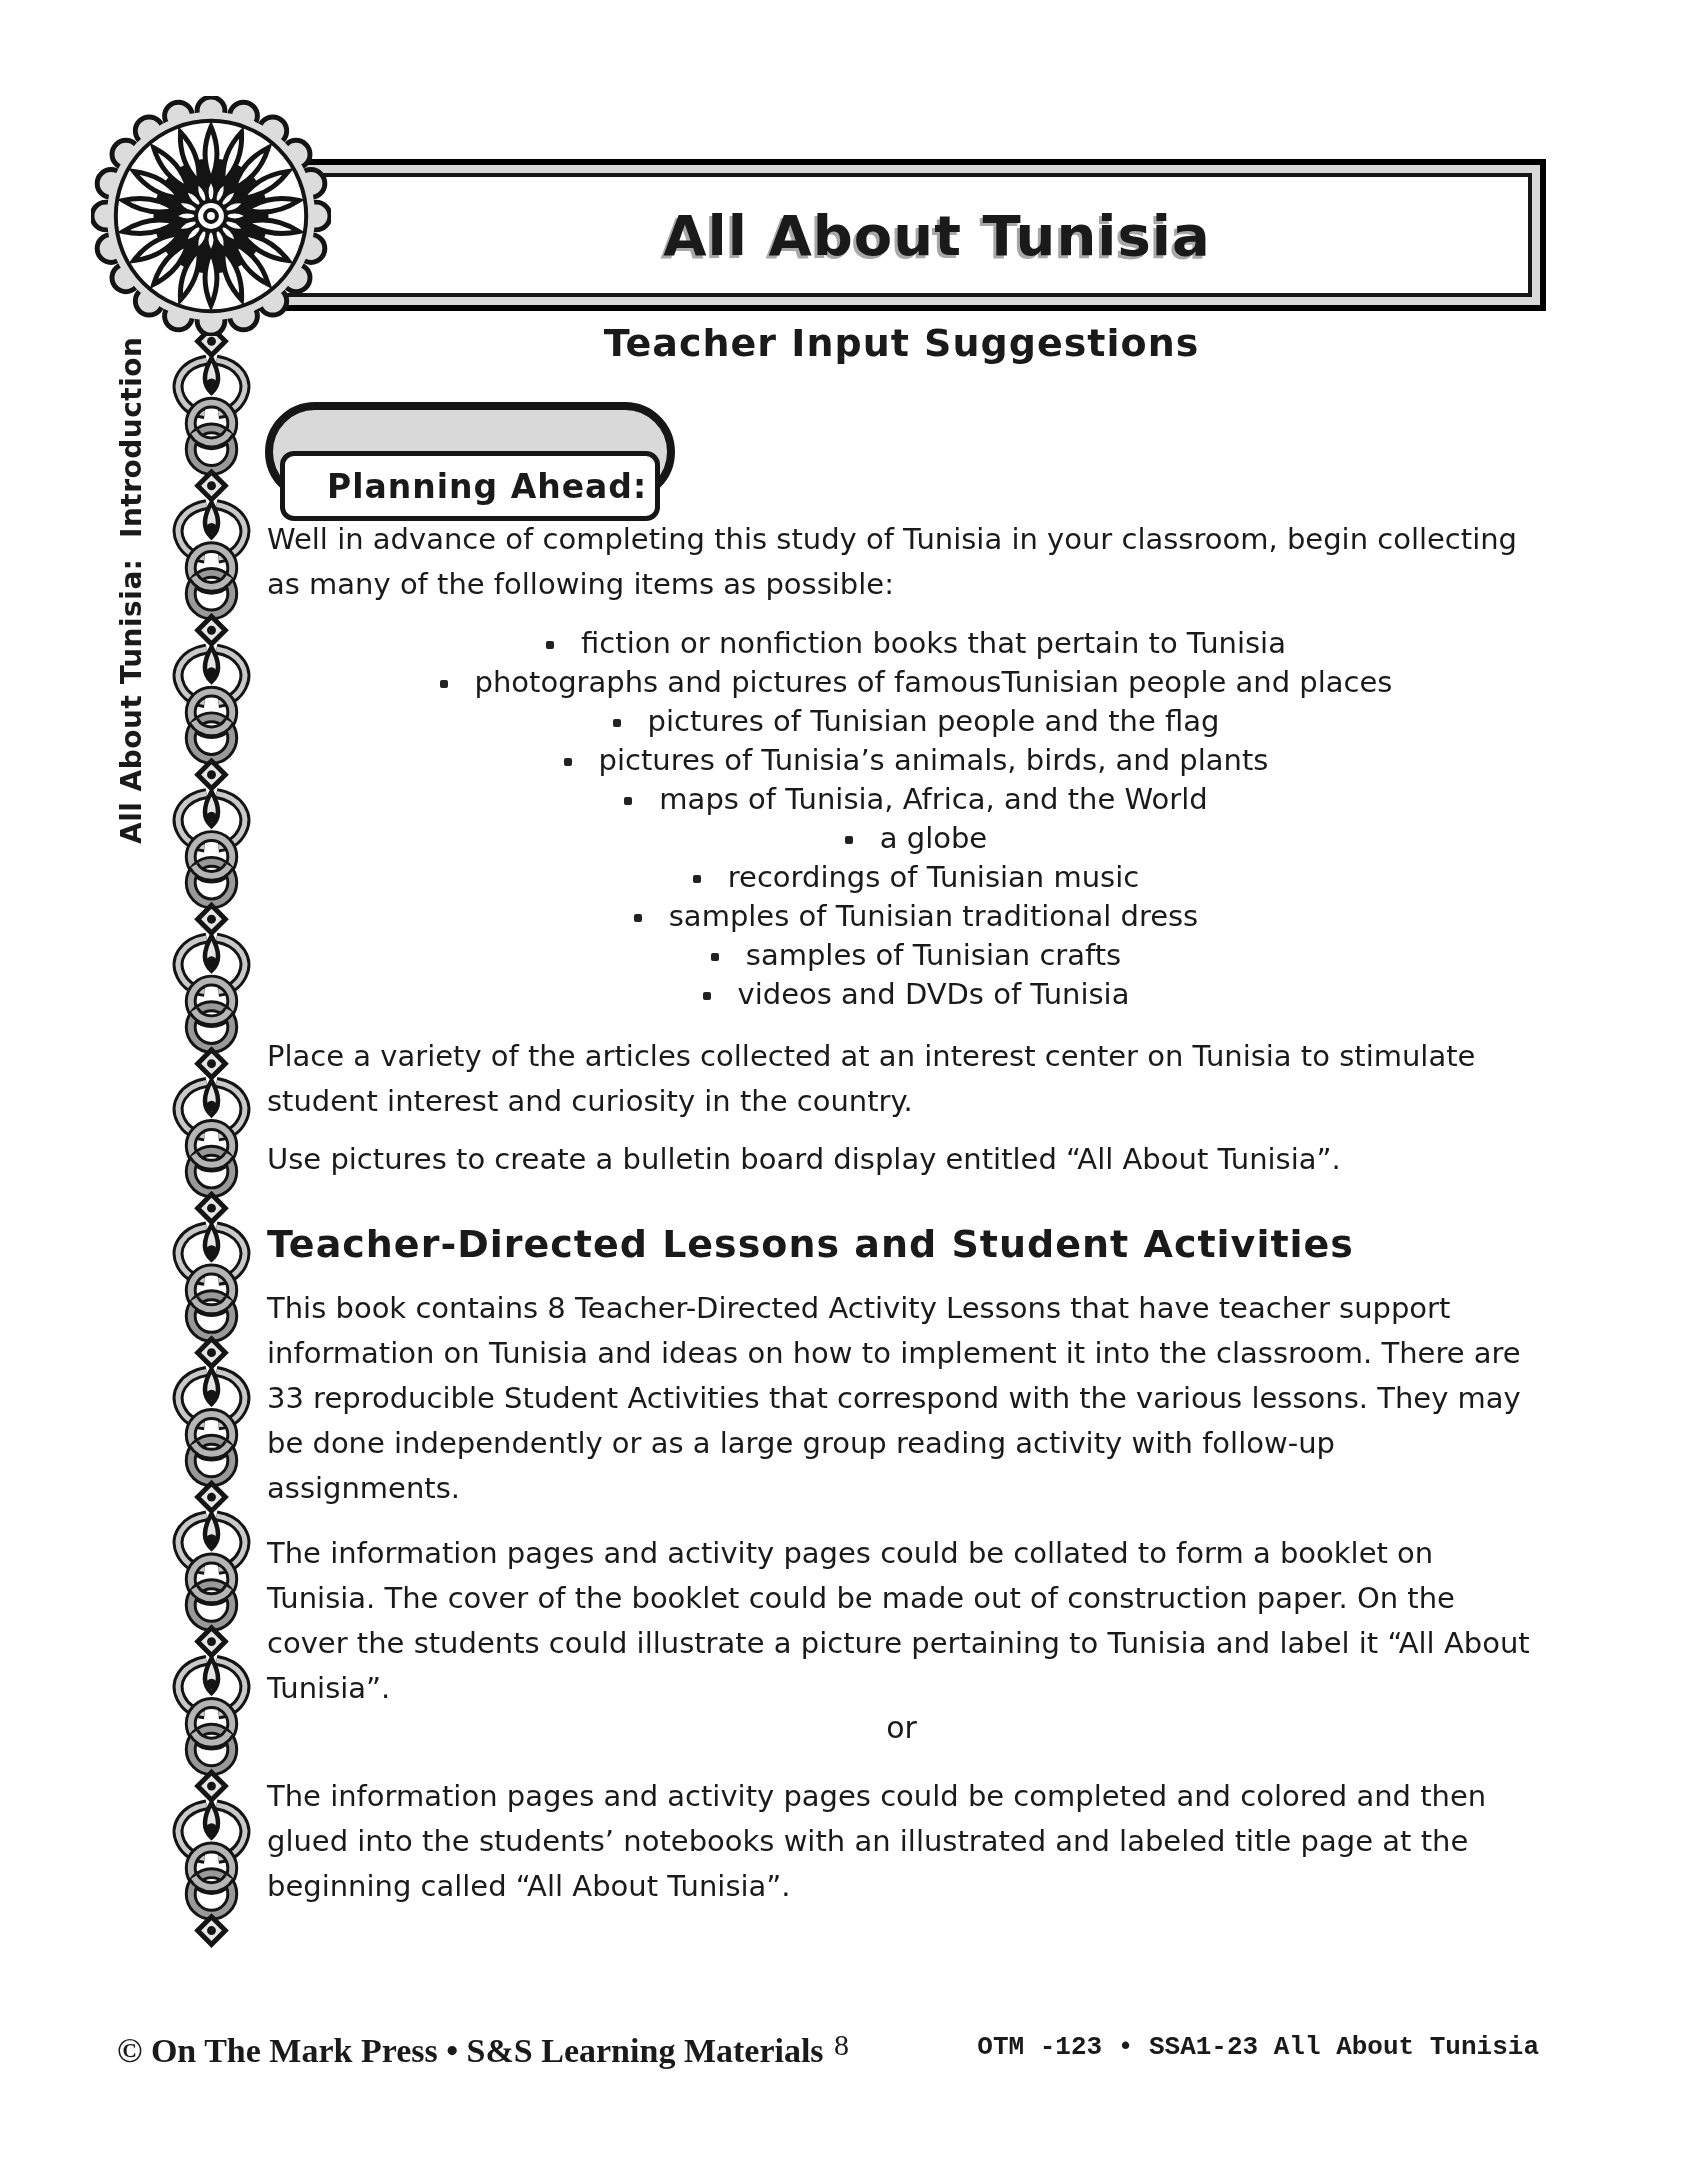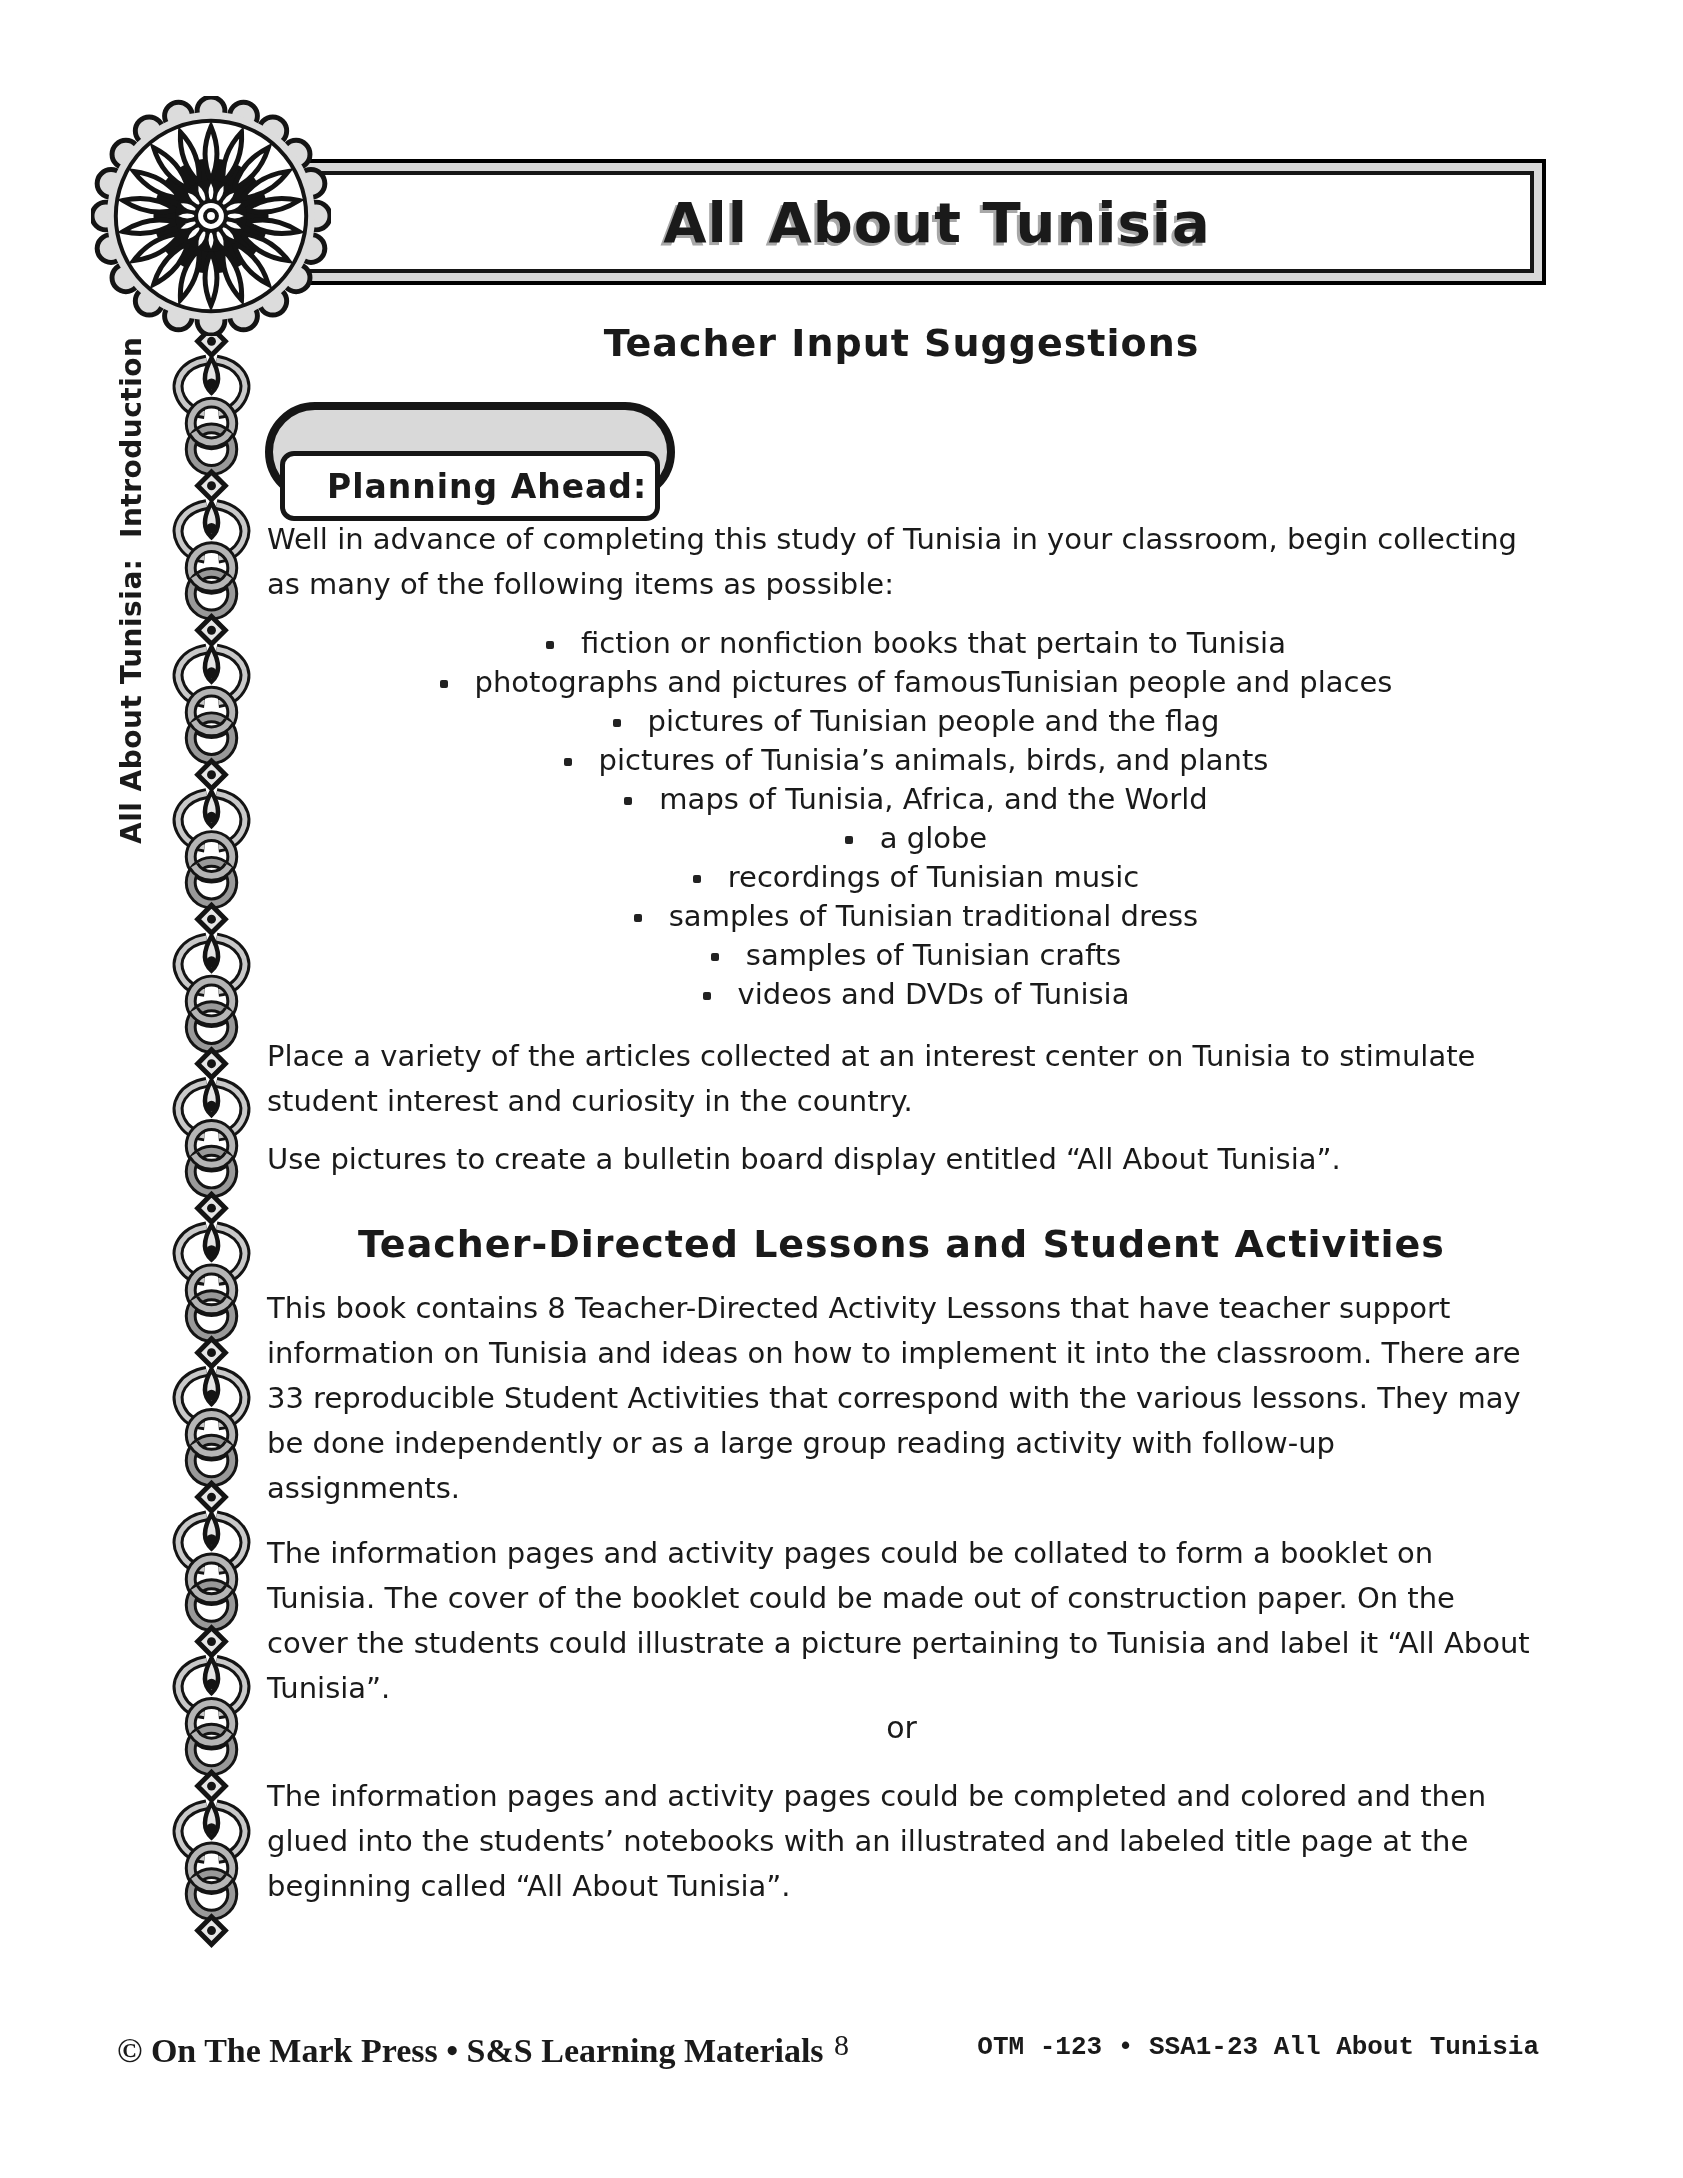--- a/index.html
+++ b/index.html
@@ -5,22 +5,22 @@
   * { margin:0; padding:0; box-sizing:border-box; }
   html,body { background:#888; }
   .page {
     position:relative; width:1683px; height:2178px; background:#ffffff;
     margin:0 auto; overflow:hidden; color:#1a1a1a;
     font-family:"DejaVu Sans", sans-serif;
   }
 
   
   .banner {
-    position:absolute; left:252px; top:159px; width:1294px; height:126px;
-    border:4px solid #000000; background:#d9d9d9; padding:8px; z-index:1;
+    position:absolute; left:252px; top:159px; width:1294px; height:152px;
+    border:6px solid #000000; background:#d9d9d9; padding:8px; z-index:1;
   }
   .banner-inner {
     width:100%; height:100%; background:#fff; border:4px solid #161616;
     display:flex; align-items:center; justify-content:center;
   }
   .banner-title {
     font-size:56px; font-weight:bold; letter-spacing:1px;
     transform:translateX(38px);
     text-shadow:-3px 3px 0 #a8a8a8;
     white-space:nowrap;
@@ -54,21 +54,21 @@
   }
   .intro   { top:517px; }
   .materials { position:absolute; left:299px; top:624px; width:1228px; list-style:none;
                font-size:29px; line-height:39px;text-align:center; }
   .materials li { padding-left:6px; }
   .bdot { display:inline-block; width:8px; height:8px; background:#222; border-radius:2px;
           margin-right:27px; vertical-align:middle; }
   .note1 { top:1034px; }
   .note2 { top:1137px; }
   .lessons-heading {
-    position:absolute; left:267px; top:1222px; width:1269px; text-align:center;
+    position:absolute; left:267px; top:1222px; width:1269px; text-align:left;
     font-size:38px; font-weight:bold; letter-spacing:1px;
   }
   .para1 { top:1286px; }
   .para2 { top:1531px; }
   .or-sep { position:absolute; left:267px; top:1710px; width:1269px; text-align:center;
             font-size:30px; }
   .para3 { top:1774px; }
 
   
   .footer-left  { position:absolute; left:117px;  top:2032px;

